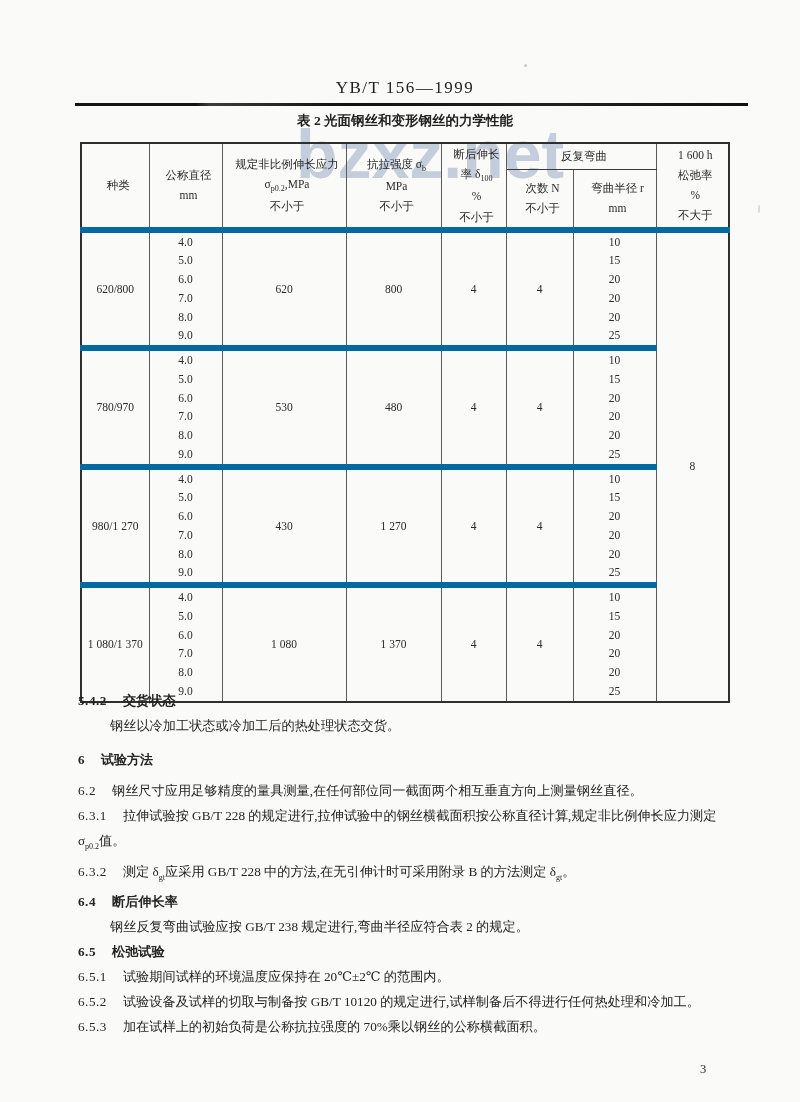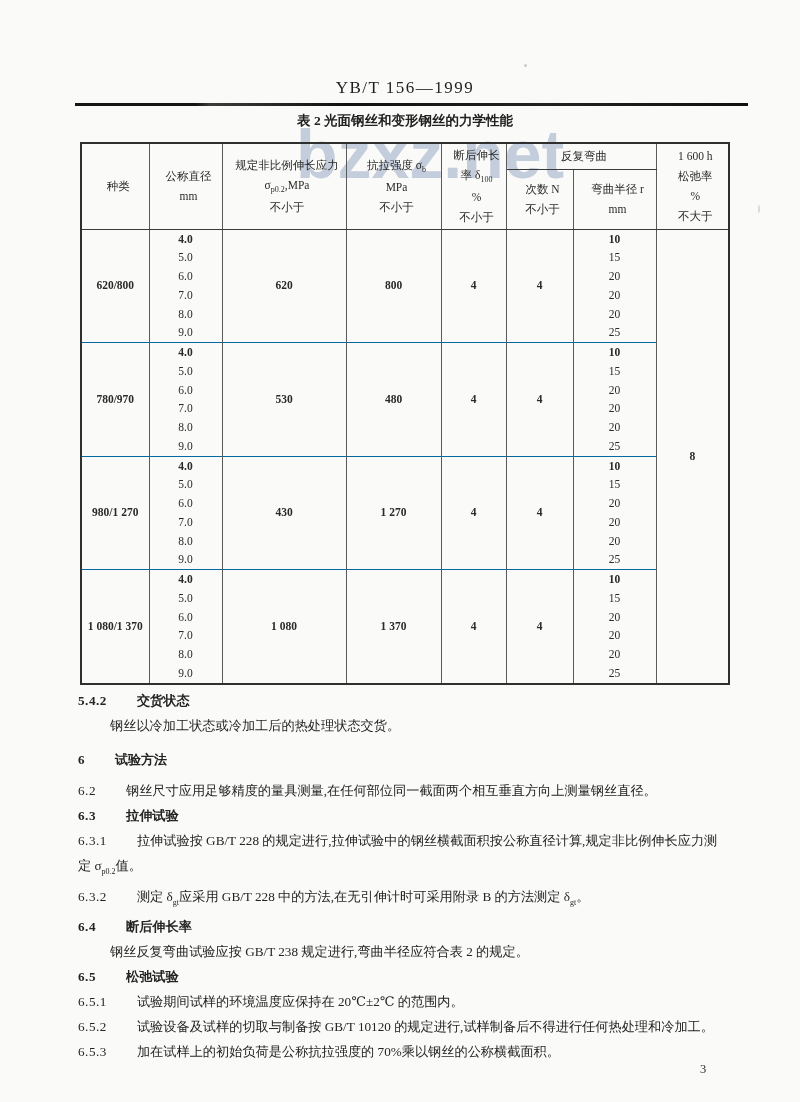--- a/index.html
+++ b/index.html
@@ -50,31 +50,31 @@
     text-align: center; vertical-align: middle;
     font-weight: 400; padding: 0 2px;
     background: transparent;
   }
   .spec-table { border: 2px solid #2f2f2f; }
   .spec-table thead th { line-height: 1.75; padding-left: 8px; }
   .spec-table thead tr.h1 th { border-bottom: 1.5px solid #3a3a3a; height: 26px; }
   .spec-table thead tr.h1 th[rowspan] { border-bottom: 1.5px solid #3a3a3a; }
   .spec-table thead tr.h2 th { border-bottom: 1.5px solid #3a3a3a; height: 60px; }
   .spec-table tbody td { height: 18.75px; line-height: 18.75px; }
-  .spec-table tbody tr.group-start td { border-top: 1px solid #0369a1; font-weight: bold; }
+  .spec-table tbody tr.group-start td { border-top: 6px solid #0369a1; }
   .spec-table tbody td.relax { border-top: none; }
   sub { font-size: 8px; }
 
   
   .sections {
     position: absolute; top: 688px; left: 78px; width: 652px; z-index: 2;
     font-size: 13.2px; line-height: 25px; color: #242424;
   }
   .sec-line { margin: 0; }
-  .sec-line .num { margin-right: 30px; letter-spacing: 0.5px; }
+  .sec-line .num { margin-right: 16px; letter-spacing: 0.5px; }
   .sec-line.title { font-weight: 600; }
   .sec-line.heading { font-weight: 700; font-size: 13px; padding: 9px 0 6px 0; }
   .sec-line.para { text-indent: 32px; }
 
   .page-number {
     position: absolute; top: 1062px; left: 700px;
     font-size: 12.5px; color: #2c2c2c; z-index: 2;
   }
 
   
@@ -268,21 +268,20 @@
           <td rowspan="1">25</td>
         </tr>
       </tbody>
   </table>
 
   <div class="sections">
       <div class="sec-line title"><span class="num">5.4.2</span><span>交货状态</span></div>
       <div class="sec-line para"><span>钢丝以冷加工状态或冷加工后的热处理状态交货。</span></div>
       <div class="sec-line heading"><span class="num">6</span><span>试验方法</span></div>
       <div class="sec-line clause"><span class="num">6.2</span><span>钢丝尺寸应用足够精度的量具测量,在任何部位同一截面两个相互垂直方向上测量钢丝直径。</span></div>
-      <div class="sec-line title"><span class="num">6.3</span><span>拉伸试验</span></div>
       <div class="sec-line clause"><span class="num">6.3.1</span><span>拉伸试验按 GB/T 228 的规定进行,拉伸试验中的钢丝横截面积按公称直径计算,规定非比例伸长应力测定 σ<sub>p0.2</sub>值。</span></div>
       <div class="sec-line clause"><span class="num">6.3.2</span><span>测定 δ<sub>gt</sub>应采用 GB/T 228 中的方法,在无引伸计时可采用附录 B 的方法测定 δ<sub>gt</sub>。</span></div>
       <div class="sec-line title"><span class="num">6.4</span><span>断后伸长率</span></div>
       <div class="sec-line para"><span>钢丝反复弯曲试验应按 GB/T 238 规定进行,弯曲半径应符合表 2 的规定。</span></div>
       <div class="sec-line title"><span class="num">6.5</span><span>松弛试验</span></div>
       <div class="sec-line clause"><span class="num">6.5.1</span><span>试验期间试样的环境温度应保持在 20℃±2℃ 的范围内。</span></div>
       <div class="sec-line clause"><span class="num">6.5.2</span><span>试验设备及试样的切取与制备按 GB/T 10120 的规定进行,试样制备后不得进行任何热处理和冷加工。</span></div>
       <div class="sec-line clause"><span class="num">6.5.3</span><span>加在试样上的初始负荷是公称抗拉强度的 70%乘以钢丝的公称横截面积。</span></div>
     </div>
 

